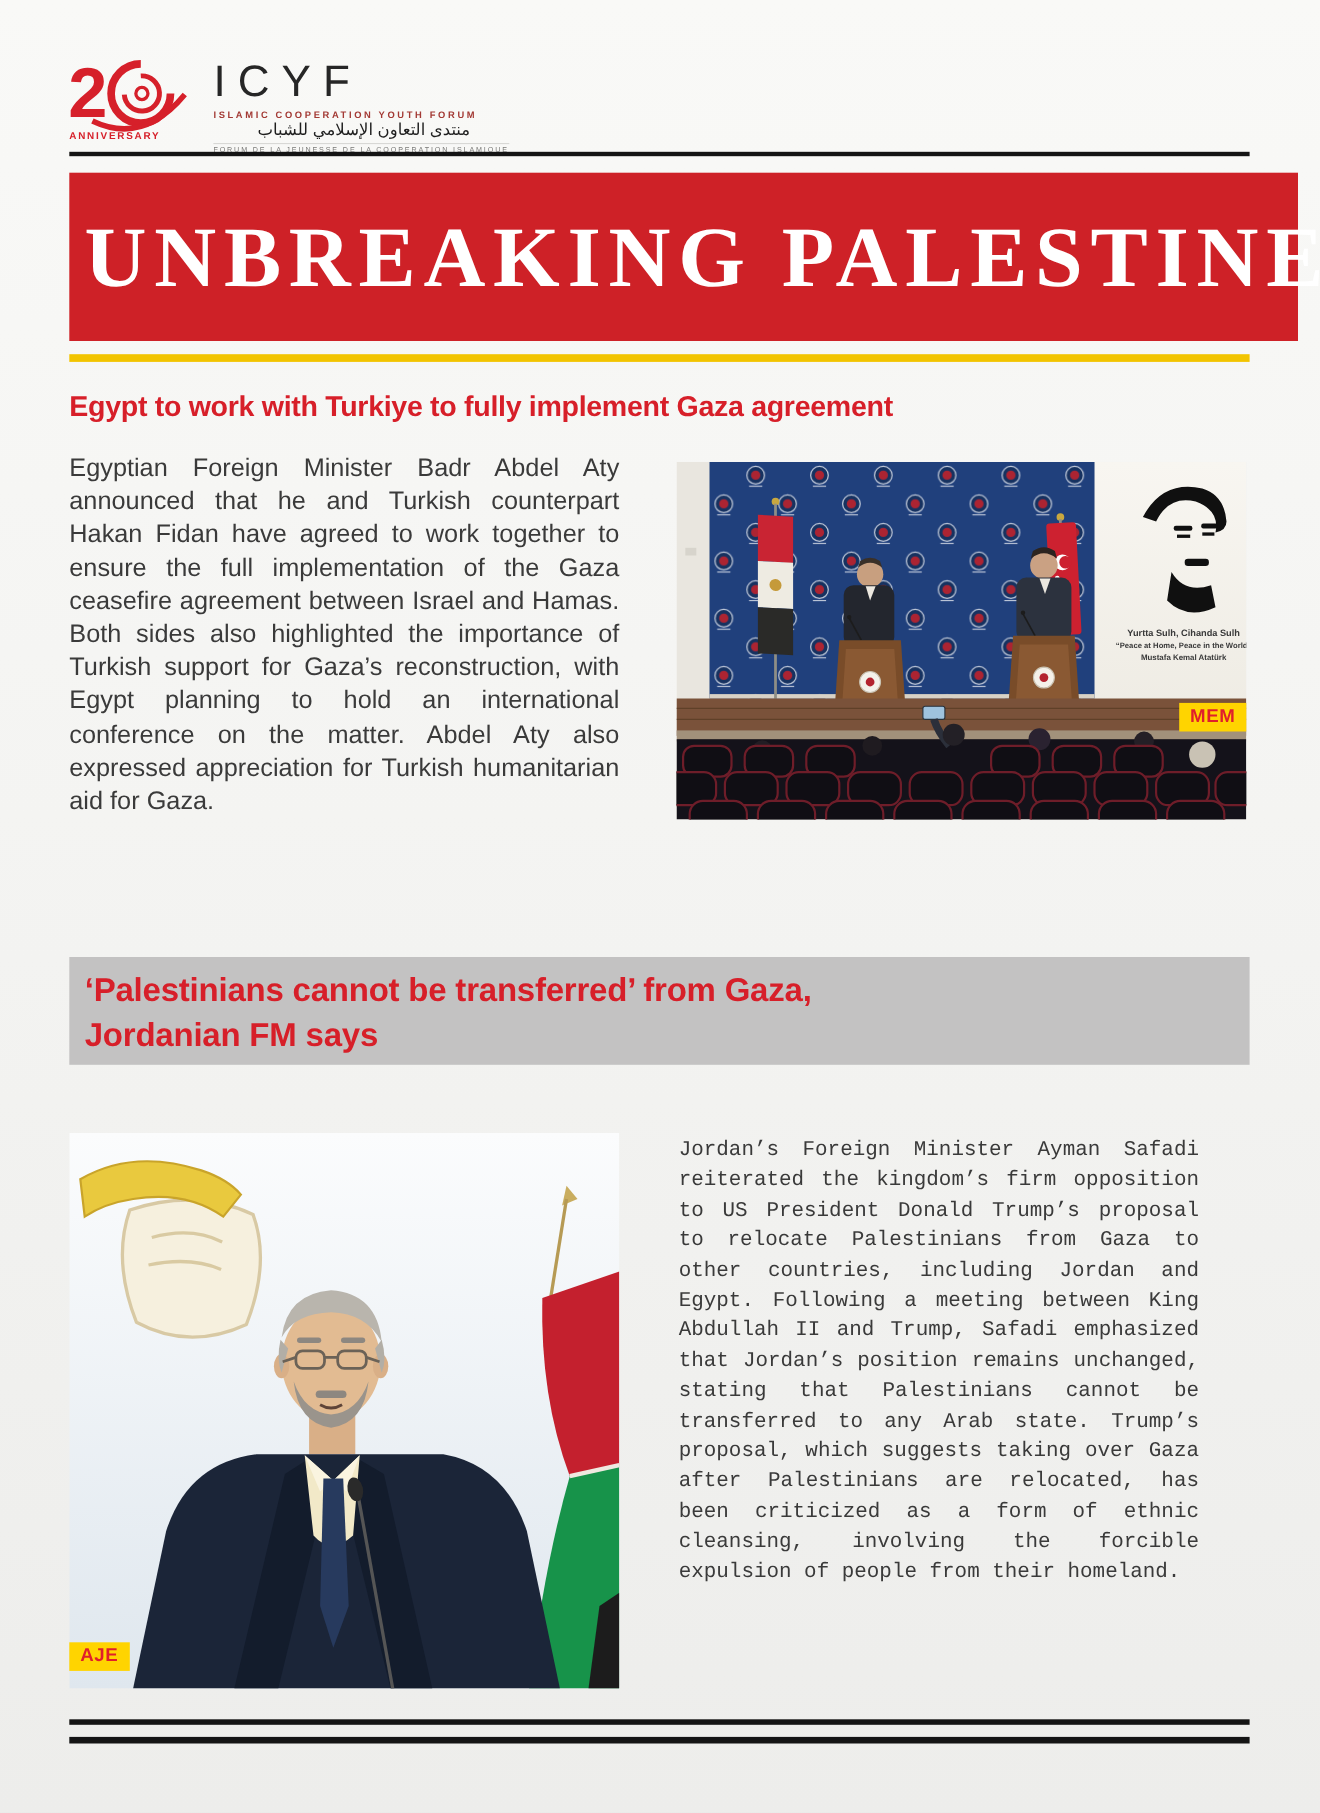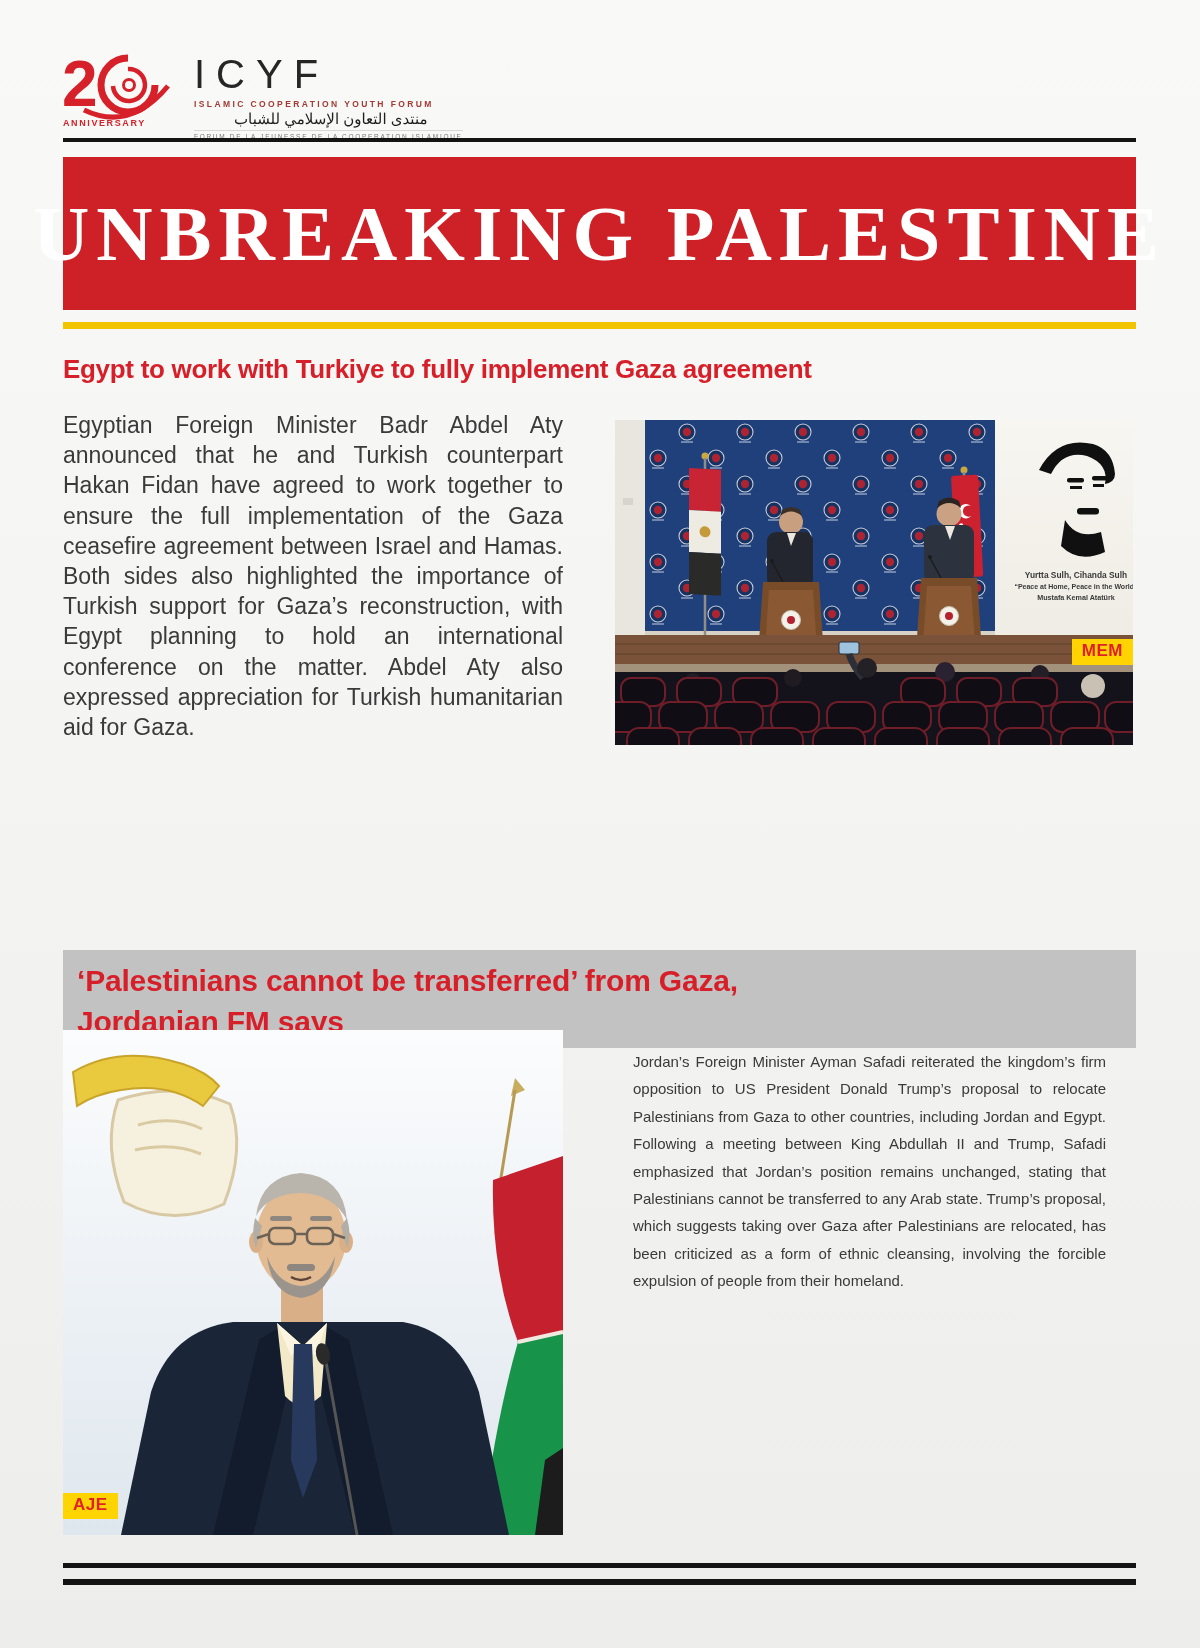--- a/index.html
+++ b/index.html
@@ -17,45 +17,45 @@
   .sub-ar{font-size:15px;color:#1e1e1e;margin-top:2px;line-height:1.1;margin-left:40px;}
   .sub-fr{font-size:6.5px;letter-spacing:1.7px;color:#7a7a78;margin-top:2px;border-top:1px solid #d8d8d5;padding-top:2px;}
   
   .rule{position:absolute;left:63px;width:1073px;background:#141414;}
   .rule-top{top:138px;height:4px;}
   .rule-f1{top:1563px;height:5px;}
   .rule-f2{top:1579px;height:6px;}
   .rule-yellow{position:absolute;left:63px;top:322px;width:1073px;height:7px;background:#f2c400;}
   .title-banner{
     position:absolute;left:63px;top:157px;width:1073px;height:153px;background:#ce2127;
-    display:flex;align-items:center;justify-content:center;
+    display:flex;align-items:center;justify-content:center;padding-left:44px;
   }
   .title-banner h1{
     margin:0;font-family:"Liberation Serif",serif;font-weight:bold;color:#fff;
     font-size:78px;letter-spacing:7px;white-space:nowrap;
   }
   
   .headline1{
     position:absolute;left:63px;top:354px;width:1073px;margin:0;
     color:#d71f29;font-size:26px;font-weight:800;letter-spacing:-.3px;
   }
   .body1{
     position:absolute;left:63px;top:410px;width:500px;margin:0;
     color:#3a3a3a;font-size:23px;line-height:30.2px;text-align:justify;
   }
   .fig1{position:absolute;left:615px;top:420px;width:518px;height:261px;}
   
   .gray-banner{
-    position:absolute;left:63px;top:950px;width:1073px;height:98px;background:#c3c2c2;
+    position:absolute;left:63px;top:870px;width:1073px;height:98px;background:#c3c2c2;
     box-sizing:border-box;padding:10px 0 0 14px;
   }
   .gray-banner .h2line{color:#d71f29;font-size:30px;font-weight:800;line-height:41px;letter-spacing:-.2px;}
   .body2{
-    position:absolute;left:617px;top:1032px;width:473px;margin:16px;
-    color:#3a3a3a;font-size:15px;line-height:27.4px;text-align:justify;
+    position:absolute;left:617px;top:1032px;width:473px;margin:0;
+    color:#3a3a3a;font-size:19px;line-height:27.4px;text-align:justify;font-family:Liberation Mono, monospace;
   }
   .fig2{position:absolute;left:63px;top:1030px;width:500px;height:505px;}
   .figure{display:block;}
   .fig-wrap{position:absolute;}
   .credit{
     position:absolute;bottom:16px;background:#ffd400;color:#e01f2b;
     font-weight:800;font-size:17px;padding:2px 10px 4px;letter-spacing:.5px;
   }
   .credit-right{right:0;}
   .credit-left{left:0;}

